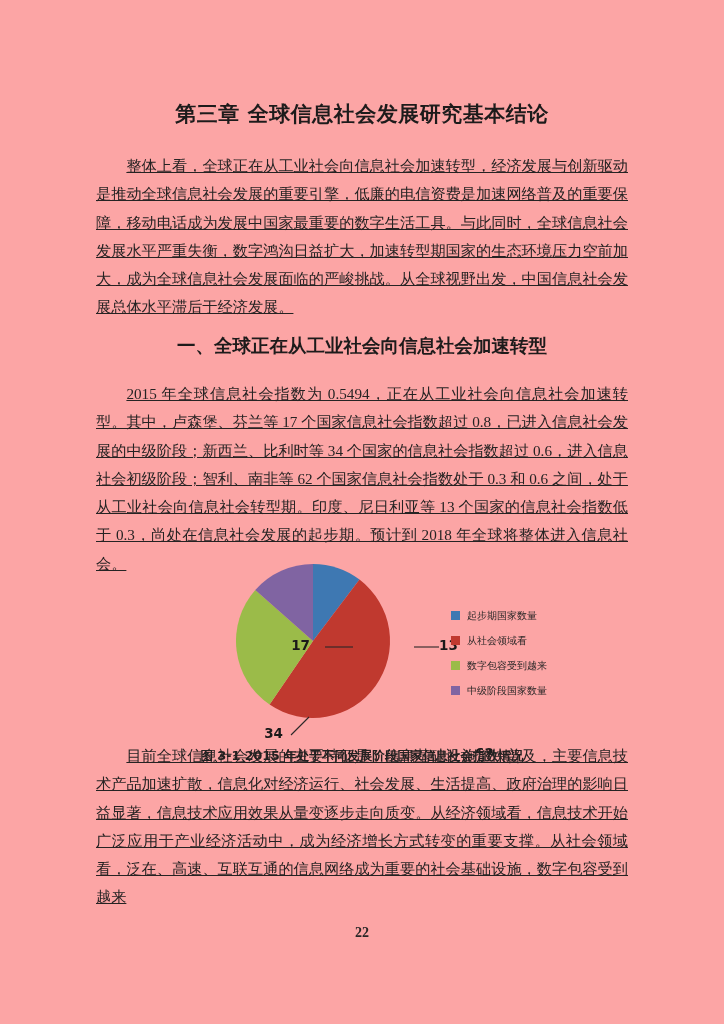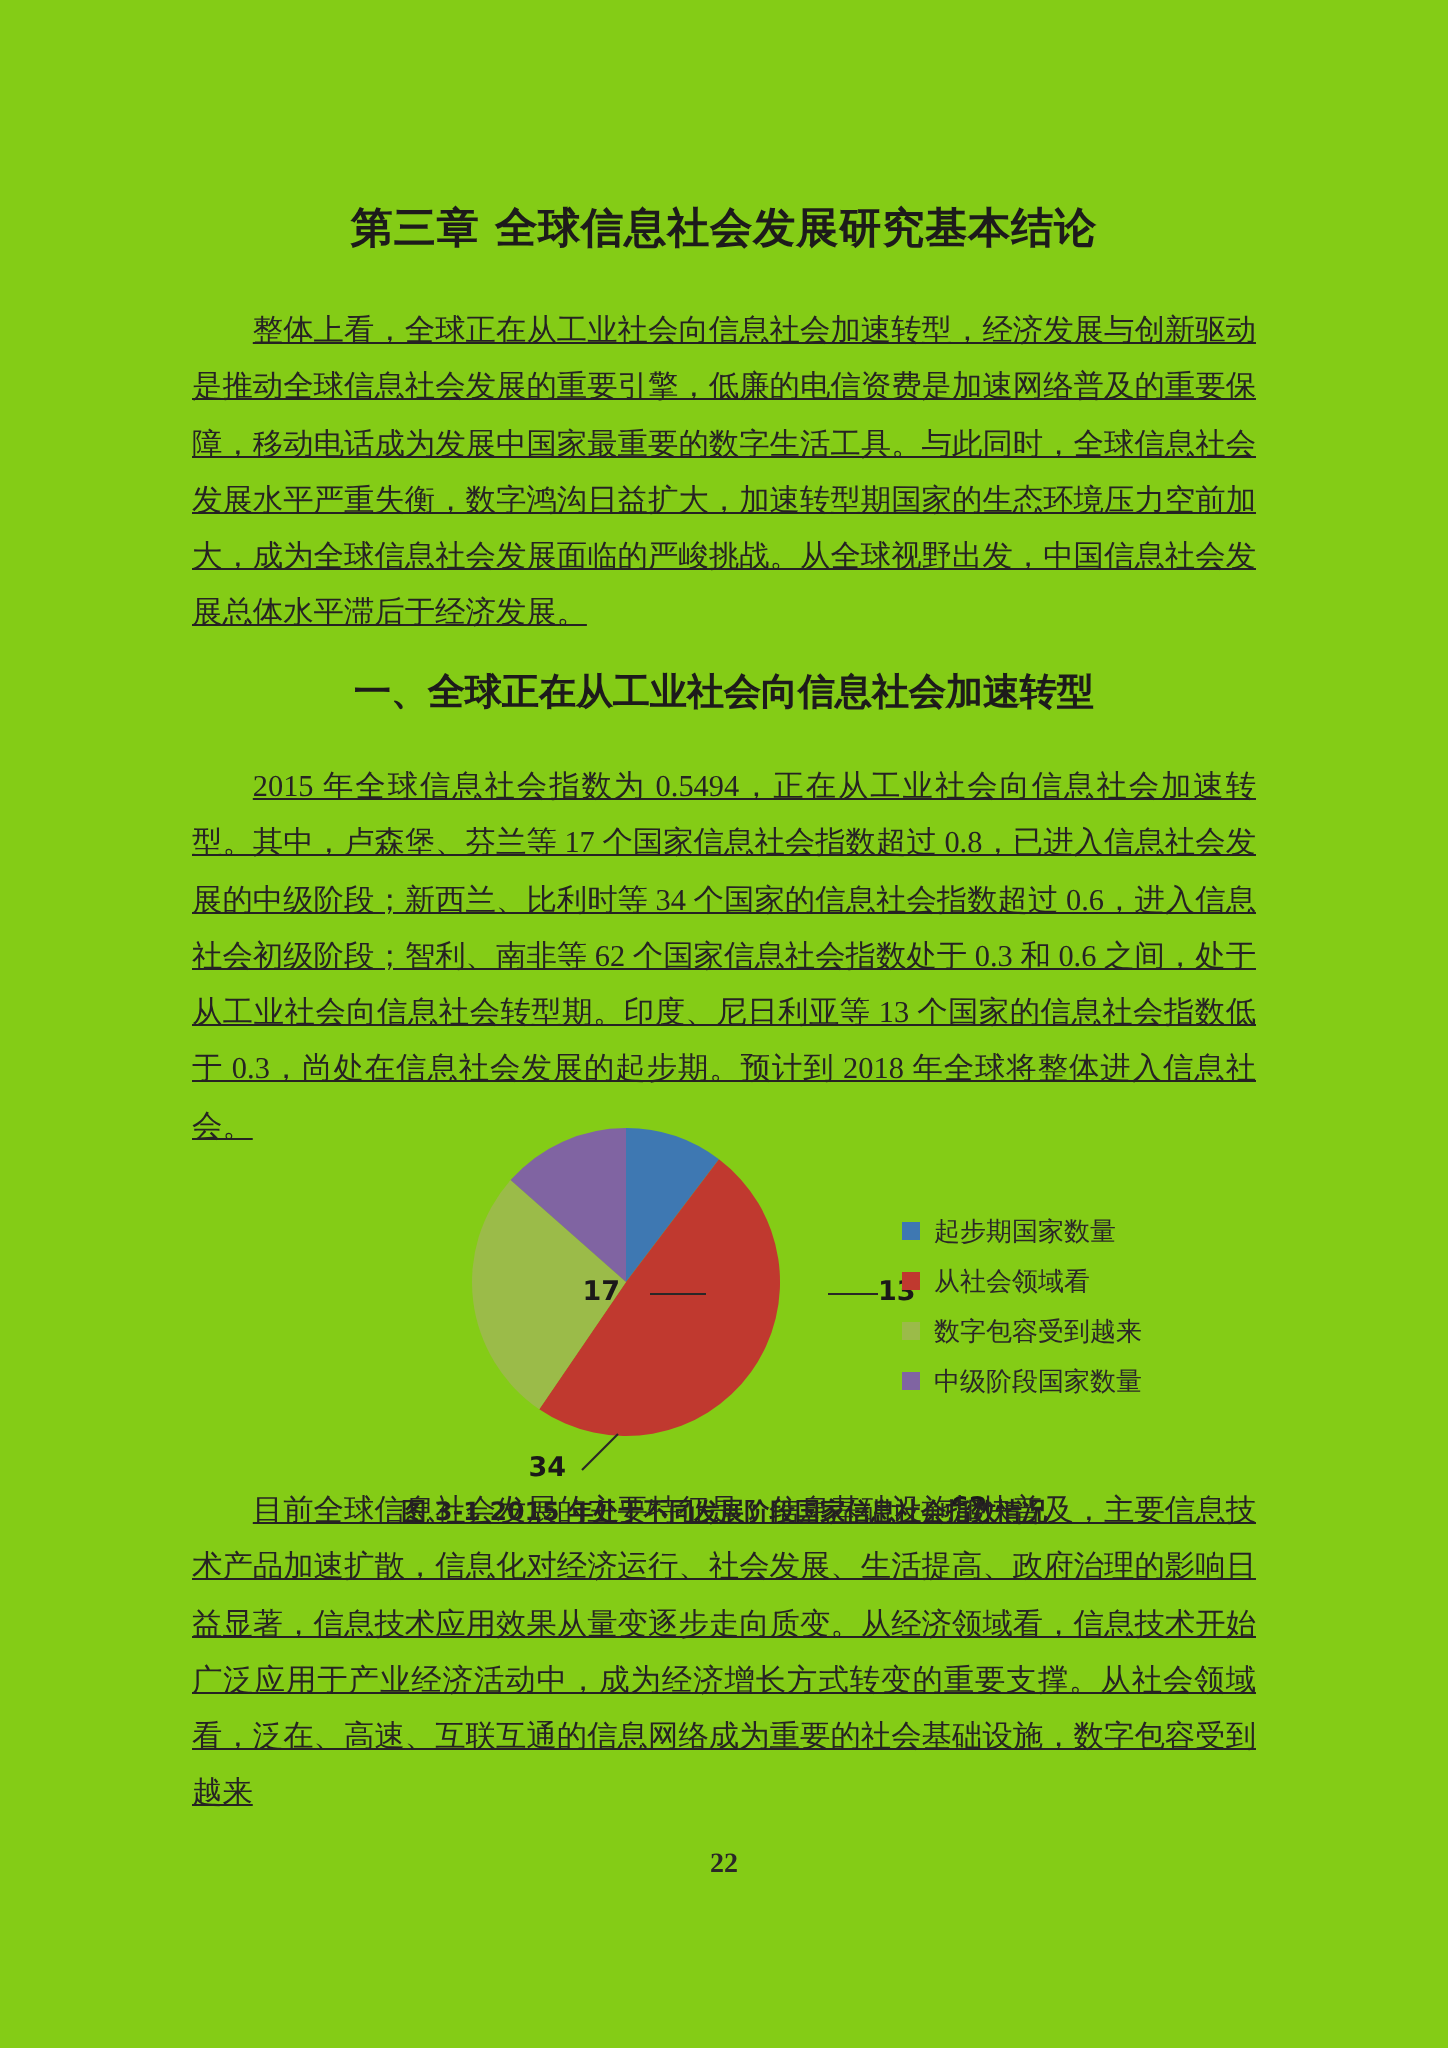--- a/index.html
+++ b/index.html
@@ -8,21 +8,21 @@
     background: #ffffff;
   }
   body {
     font-family: "Liberation Serif", "DejaVu Serif", serif;
     color: #221f1f;
   }
   #page {
     position: relative;
     width: 724px;
     height: 1024px;
-    background: #84cc16;
+    background: #fca5a5;
     overflow: hidden;
   }
   
   .chapter-title {
     position: absolute;
     left: 0;
     top: 100px;
     width: 724px;
     text-align: center;
     font-family: "DejaVu Sans", "Liberation Sans", sans-serif;
@@ -87,21 +87,21 @@
     height: 25px;
   }
   .legend-swatch {
     width: 9px;
     height: 9px;
     margin-right: 7px;
     flex: 0 0 auto;
   }
   .legend-label {
     font-family: "DejaVu Sans", "Liberation Sans", sans-serif;
-    font-size: 13px;
+    font-size: 10px;
     color: #2a2727;
     white-space: nowrap;
   }
   .figure-caption {
     position: absolute;
     left: 0;
     top: 748px;
     width: 724px;
     text-align: center;
     font-family: "DejaVu Sans", "Liberation Sans", sans-serif;

